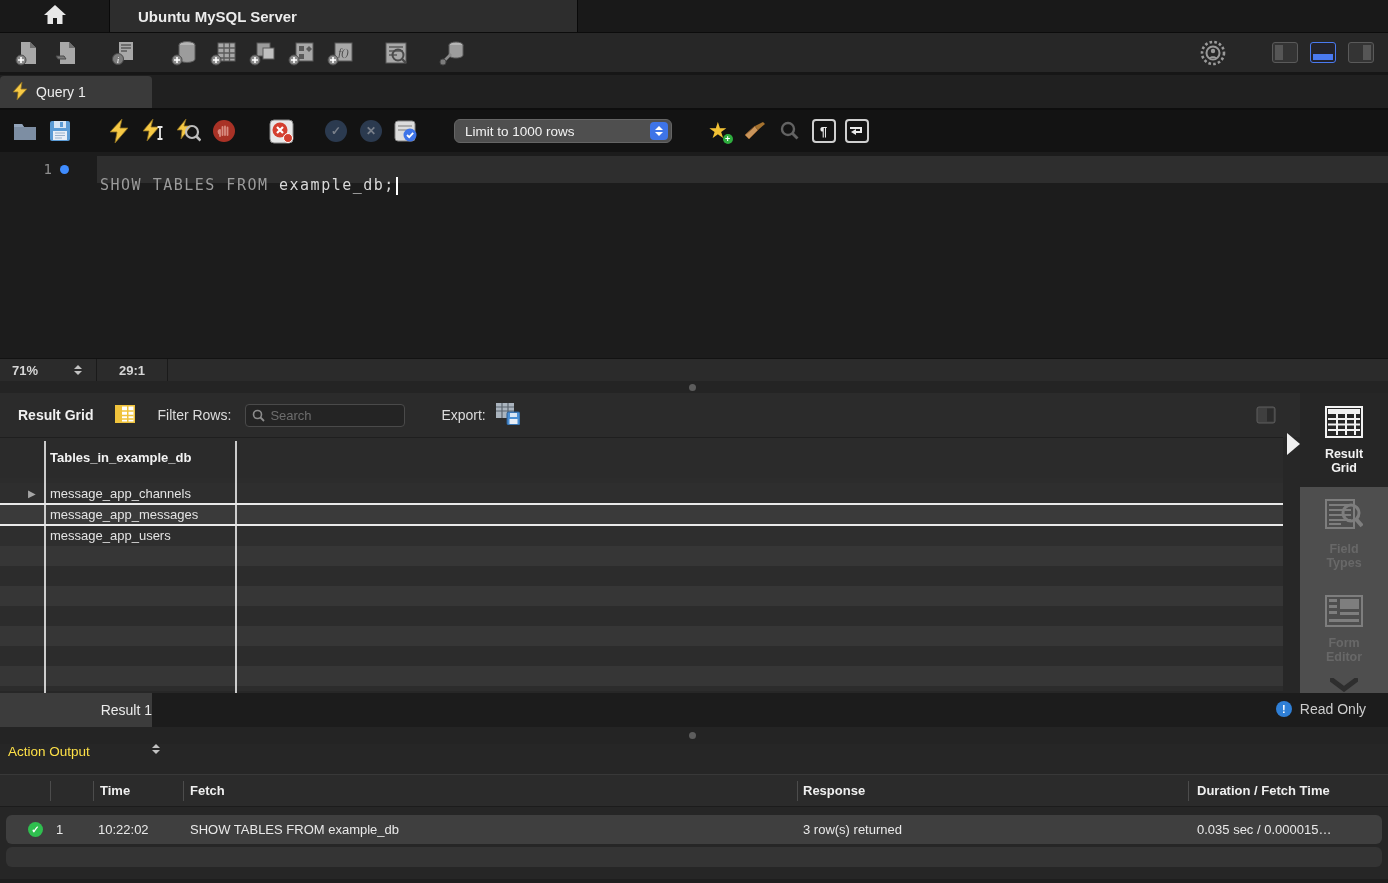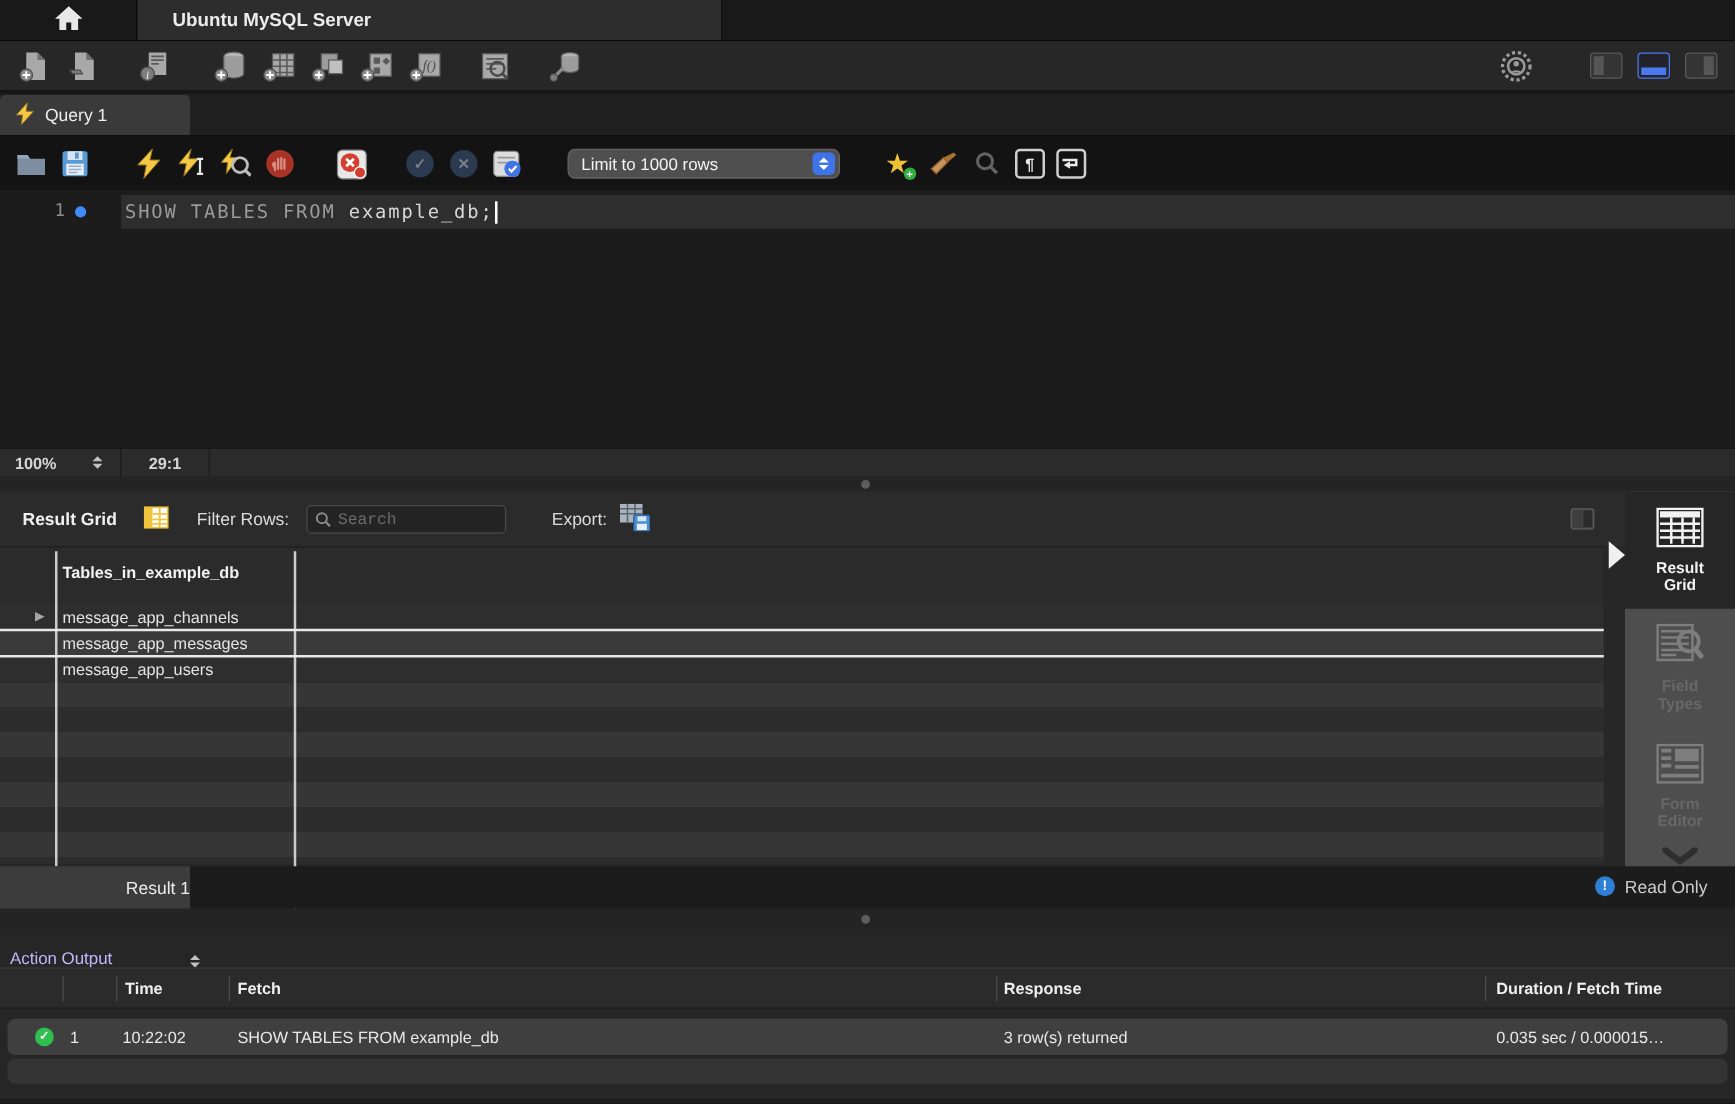--- a/index.html
+++ b/index.html
@@ -39,36 +39,36 @@
   .tri-dn { width:0;height:0;border-left:4px solid transparent;border-right:4px solid transparent;border-top:4px solid #fff; }
   .tri-up.g { border-bottom-color:#c2c2c2; } .tri-dn.g { border-top-color:#c2c2c2; }
   .sq-btn { width:24px; height:24px; border:2px solid #cfcfcf; border-radius:4px; color:#eaeaea; display:flex; align-items:center; justify-content:center; font-size:13px; font-weight:bold; margin-right:9px; }
   .star-wrap { position:relative; font-size:22px; color:#f2c235; margin:0 14px 0 28px; line-height:22px; }
   .star-plus { position:absolute; right:-5px; bottom:-2px; width:10px; height:10px; background:#2fae3f; border-radius:50%; color:#fff; font-size:9px; line-height:10px; text-align:center; font-weight:bold; }
   
   .editor { position:relative; height:206px; background:#1c1c1c; font-family:"DejaVu Sans Mono", monospace; }
   .cur-line { position:absolute; left:97px; right:0; top:4px; height:27px; background:#2e2e2e; }
   .gutter-num { position:absolute; left:0; top:4px; width:52px; height:27px; text-align:right; line-height:27px; color:#8d8d8d; font-size:14px; }
   .stmt-dot { position:absolute; left:60px; top:13px; width:9px; height:9px; border-radius:50%; background:#3f8cff; }
-  .code-line { position:absolute; left:100px; top:4px; height:27px; line-height:27px; font-size:15px; letter-spacing:1.5px; white-space:pre; }
+  .code-line { position:absolute; left:100px; top:20px; height:27px; line-height:27px; font-size:15px; letter-spacing:1.5px; white-space:pre; }
   .kw { color:#9b9b9b; } .ident { color:#d8d8d8; }
   .caret { display:inline-block; width:2px; height:18px; background:#fff; vertical-align:middle; margin-left:1px; }
   
   .estatus { height:23px; background:#2b2b2b; border-top:1px solid #121212; display:flex; align-items:center; color:#d6d6d6; font-size:13px; font-weight:bold; }
   .vsep { width:1px; height:100%; background:#1a1a1a; }
   .stepper { display:flex; flex-direction:column; gap:2px; margin:0 14px; }
   
   .split { position:relative; background:#242424; }
   .split .dot { position:absolute; left:689px; width:7px; height:7px; border-radius:50%; background:#5d5d5d; }
   
   .result-section { position:relative; height:334px; background:#272727; }
   .rg-toolbar { position:absolute; top:0; left:0; right:0; height:44px; background:#2b2b2b; display:flex; align-items:center; padding-left:18px; font-size:14px; color:#dcdcdc; }
   .rg-title { font-weight:bold; color:#f0f0f0; margin-right:22px; }
   .search-box { width:160px; height:23px; background:#242424; border:1px solid #4a4a4a; border-radius:4px; display:flex; align-items:center; padding-left:6px; margin-left:14px; }
-  .search-box input { background:transparent; border:none; outline:none; color:#bdbdbd; font-size:13px; width:120px; margin-left:5px; font-family:Liberation Mono, monospace; }
+  .search-box input { background:transparent; border:none; outline:none; color:#bdbdbd; font-size:13px; width:120px; margin-left:5px; font-family:Liberation Sans, sans-serif; }
   .search-box input::placeholder { color:#6d6d6d; }
   .grid-head { position:absolute; top:44px; left:0; width:1283px; height:41px; background:#2b2b2b; border-top:1px solid #1f1f1f; }
   .grid-head .col-label { position:absolute; left:50px; top:12px; font-weight:bold; color:#f2f2f2; font-size:13px; }
   .grid-body { position:absolute; top:85px; left:0; width:1283px; height:213px; background:#2c2c2c; }
   .g-row { position:absolute; left:0; width:1283px; height:21px; line-height:21px; color:#e3e3e3; padding-left:50px; font-size:13px; }
   .g-stripes { position:absolute; top:68px; left:0; width:1283px; height:145px;
                background:repeating-linear-gradient(180deg,#363636 0 20px,#2c2c2c 20px 40px); }
   .hline { position:absolute; left:0; width:1283px; height:2px; background:#e9e9e9; }
   .vline { position:absolute; top:4px; width:2px; height:294px; background:rgba(232,232,232,.85); }
   .row-marker { position:absolute; left:28px; top:0; color:#a5a5a5; font-size:10px; line-height:21px; }
@@ -80,21 +80,21 @@
   .side { position:absolute; top:0; right:0; width:88px; height:300px; background:#4e4e4e; }
   .side-item { display:flex; flex-direction:column; align-items:center; justify-content:center; text-align:center; }
   .side-item.active { background:#262626; height:94px; }
   .side-item .lbl { font-size:12.5px; line-height:14px; margin-top:6px; width:60px; }
   .side-item.active .lbl { color:#f2f2f2; font-weight:bold; }
   .side-item.inactive { height:95px; }
   .side-item.inactive .lbl { color:#686868; font-weight:bold; }
   .side-pointer { position:absolute; top:40px; left:-13px; width:0; height:0; border-top:11px solid transparent; border-bottom:11px solid transparent; border-left:13px solid #f0f0f0; }
   
   .action-section { height:135px; background:#262626; position:relative; }
-  .ao-title { height:30px; display:flex; align-items:flex-end; color:#c4b5fd; font-size:13.5px; padding-left:8px; }
+  .ao-title { height:30px; display:flex; align-items:flex-start; color:#fde047; font-size:13.5px; padding-left:8px; }
   .ao-head { position:relative; height:33px; background:#2b2b2b; border-top:1px solid #383838; border-bottom:1px solid #1c1c1c; }
   .ao-head .h { position:absolute; top:8px; font-weight:bold; color:#efefef; font-size:13px; }
   .ao-sep { position:absolute; top:6px; width:1px; height:20px; background:#4c4c4c; }
   .ao-row { position:relative; margin:8px 6px 0 6px; height:29px; background:#3f3f3f; border-radius:6px; color:#e9e9e9; }
   .ao-row span { position:absolute; top:7px; }
   .ao-empty { margin:3px 6px 0 6px; height:20px; background:#343434; border-radius:6px; }
   .check-badge { width:15px; height:15px; border-radius:50%; background:#2fbf4f; color:#fff; font-size:10px; font-weight:bold; text-align:center; line-height:15px; position:absolute; left:22px; top:7px; }
 </style>
 </head>
 <body>
@@ -329,21 +329,21 @@
   </div>
 
   <div class="editor">
     <div class="cur-line"></div>
     <div class="gutter-num">1</div>
     <div class="stmt-dot"></div>
     <div class="code-line"><span class="kw">SHOW TABLES FROM </span><span class="ident">example_db;</span><span class="caret"></span></div>
   </div>
 
   <div class="estatus">
-    <span style="padding-left:12px;width:60px">100%</span>
+    <span style="padding-left:12px;width:60px">71%</span>
     <span class="stepper">
         <span class="tri-up g"></span>
         <span class="tri-dn g"></span>
       </span>
     <div class="vsep"></div>
     <span style="padding:0 22px">29:1</span>
     <div class="vsep"></div>
   </div>
 
   <div class="split" style="height:12px">

